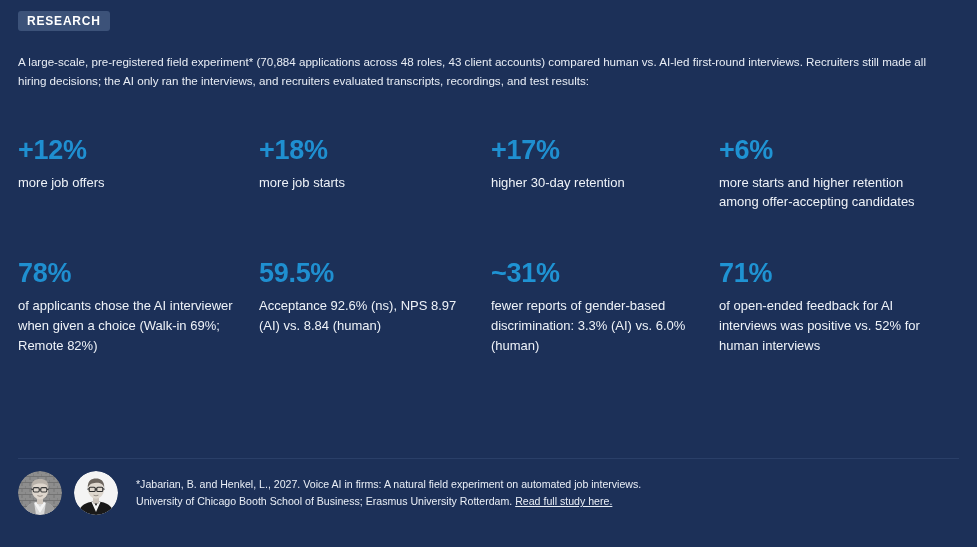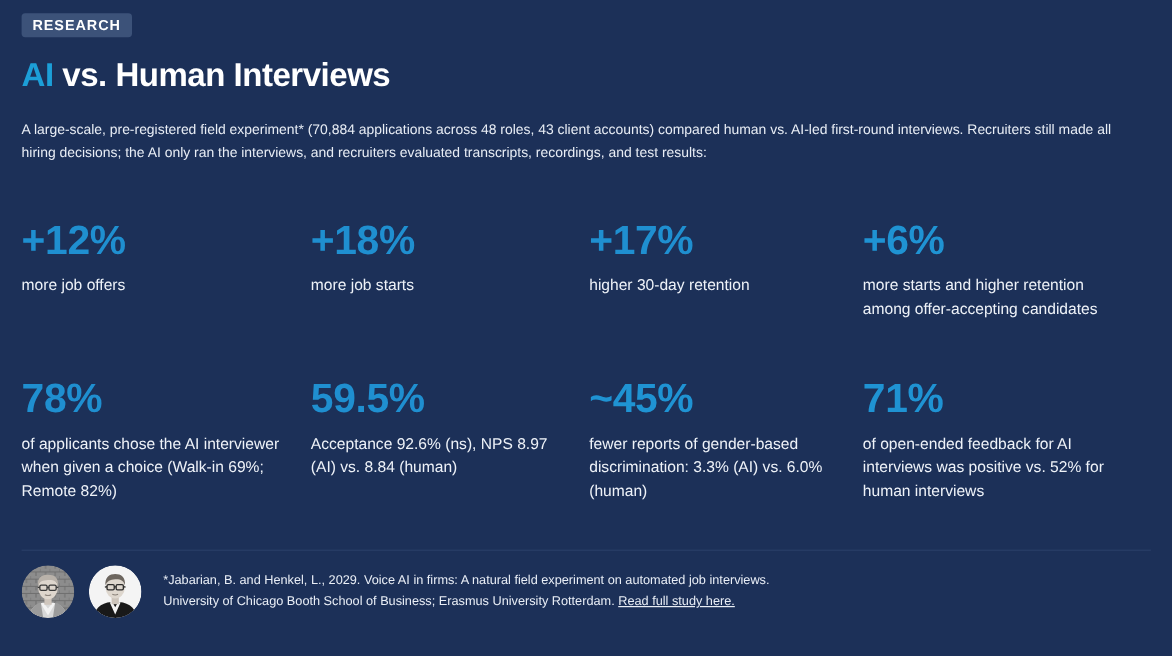--- a/index.html
+++ b/index.html
@@ -52,21 +52,21 @@
 
   
   .stats {
     margin-top: 44px;
     display: grid;
     grid-template-columns: 241px 232px 228px 236px;
     row-gap: 46px;
   }
   .stat { padding-right: 16px; }
   .stat-value {
-    font-size: 34px;
+    font-size: 27px;
     font-weight: bold;
     color: #1f8fd0;
     line-height: 1.15;
     letter-spacing: -0.3px;
   }
   .stat-value.bright { color: #1f93d3; }
   .stat-label {
     margin-top: 7px;
     font-size: 13px;
     line-height: 1.52;
@@ -106,21 +106,20 @@
 </style>
 </head>
 <body>
 
 <div class="page">
 
   <div class="badge-row">
     <span class="badge">RESEARCH</span>
   </div>
 
-  <h1 class="title"><span class="accent">AI</span><span> vs. Human Interviews</span></h1>
 
   <p class="desc">A large-scale, pre-registered field experiment* (70,884 applications across 48 roles, 43 client accounts) compared human vs. AI-led first-round interviews.  Recruiters still made all hiring decisions; the AI only ran the interviews, and recruiters evaluated transcripts, recordings, and test results:</p>
 
   <div class="stats">
 
     <div class="stat">
       <div class="stat-value">+12%</div>
       <div class="stat-label">more job offers</div>
     </div>
 
@@ -143,21 +142,21 @@
       <div class="stat-value">78%</div>
       <div class="stat-label">of applicants chose the AI interviewer when given a choice (Walk-in 69%; Remote 82%)</div>
     </div>
 
     <div class="stat">
       <div class="stat-value">59.5%</div>
       <div class="stat-label">Acceptance 92.6% (ns), NPS 8.97 (AI) vs. 8.84 (human)</div>
     </div>
 
     <div class="stat">
-      <div class="stat-value bright">~45%</div>
+      <div class="stat-value bright">~31%</div>
       <div class="stat-label">fewer reports of gender-based discrimination: 3.3% (AI) vs. 6.0% (human)</div>
     </div>
 
     <div class="stat">
       <div class="stat-value bright">71%</div>
       <div class="stat-label">of open-ended feedback for AI interviews was positive vs. 52% for human interviews</div>
     </div>
 
   </div>
 
@@ -231,18 +230,18 @@
               <path d="M28.8 17.8 L30.6 18.2"></path>
             </g>
             <path d="M19.6 24.2 Q22 25.4 24.4 24.2" stroke="#8a827a" stroke-width="0.9" fill="none"></path>
           </g>
         </svg>
       </span>
 
     </div>
 
     <div class="cite">
-      <div>*Jabarian, B. and Henkel, L., 2029. Voice AI in firms: A natural field experiment on automated job interviews.</div>
+      <div>*Jabarian, B. and Henkel, L., 2027. Voice AI in firms: A natural field experiment on automated job interviews.</div>
       <div><span>University of Chicago Booth School of Business; Erasmus University Rotterdam. </span><span class="link">Read full study here.</span></div>
     </div>
   </div>
 
 </div>
 
 </body></html>

